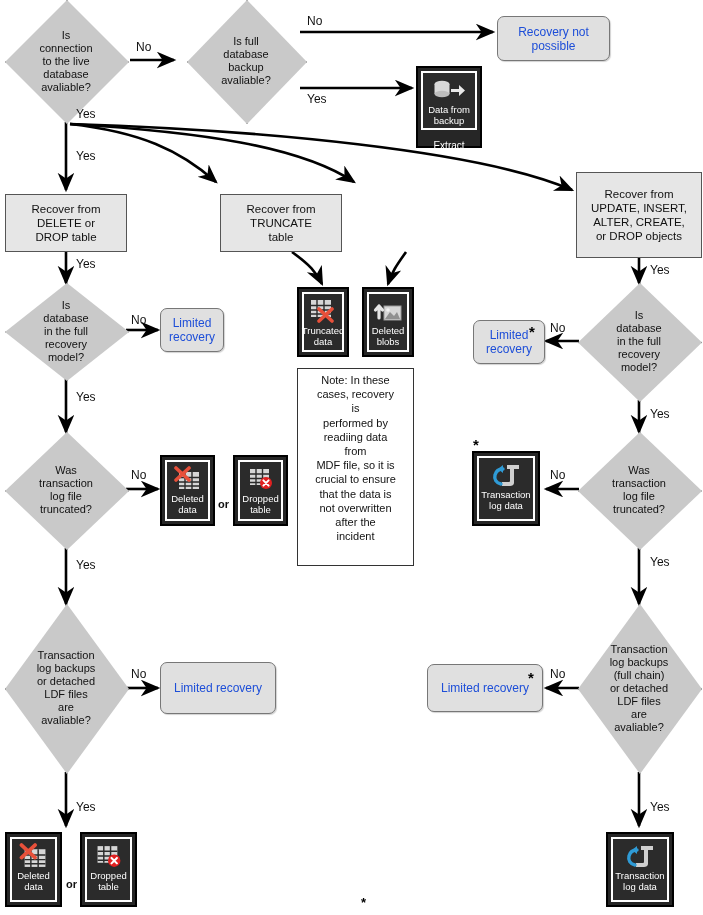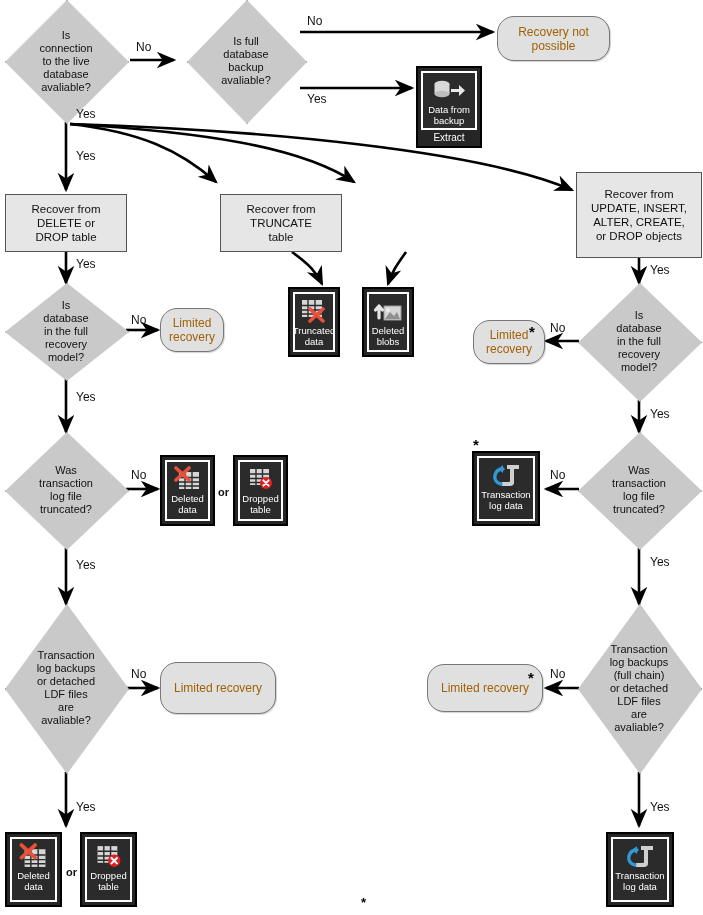--- a/index.html
+++ b/index.html
@@ -17,47 +17,47 @@
       background:#c9c9c9;border:1px solid #888;
       -webkit-clip-path:polygon(50% 0,100% 50%,50% 100%,0 50%);
       clip-path:polygon(50% 0,100% 50%,50% 100%,0 50%);}
   .diamond .dtxt{position:relative;z-index:2;text-align:center;
       font-size:11px;line-height:13px;color:#111;padding:0 6px;}
 
   .rect{background:#e6e6e6;border:1px solid #555;
       display:flex;align-items:center;justify-content:center;
       text-align:center;font-size:11.5px;line-height:14px;color:#111;}
 
-  .rounded{background:#e0e0e0;border:1px solid #777;border-radius:17px;
+  .rounded{background:#e0e0e0;border:1px solid #777;border-radius:7px;
       display:flex;align-items:center;justify-content:center;
-      text-align:center;font-size:12px;line-height:14px;color:#a16207;
+      text-align:center;font-size:12px;line-height:14px;color:#1d4ed8;
       box-shadow:1px 1px 1px rgba(0,0,0,.18);}
 
   .note{background:#fff;border:1px solid #333;
       font-size:11px;line-height:14.2px;color:#111;text-align:center;
       padding:4px 4px;box-sizing:border-box;}
 
   
   .tile{background:#262626;border:2px solid #000;
       display:flex;flex-direction:column;align-items:center;
       padding:3px;box-sizing:border-box;}
   .tile .inner{background:#2b2b2b;border:2px solid #fff;width:100%;
       flex:1;display:flex;flex-direction:column;align-items:center;
       justify-content:flex-start;box-sizing:border-box;padding-top:3px;}
   .tile .glyph{height:27px;display:flex;align-items:center;justify-content:center;}
   .tile .cap{color:#fff;font-size:9.5px;line-height:11px;text-align:center;
       padding:1px 1px 2px;}
   .tile .sub{color:#fff;font-size:10px;line-height:12px;text-align:right;
-      padding-top:2px;}
+      padding-top:2px;margin-top:8px;}
 
   .star{position:absolute;color:#000;font-size:15px;line-height:10px;font-weight:700;}
 
   .lbl{position:absolute;font-size:12px;color:#111;
        font-family:"Liberation Sans","DejaVu Sans",sans-serif;}
-  .orlbl{position:absolute;font-size:11px;color:#111;font-weight:600;}
+  .orlbl{position:absolute;font-size:11px;color:#111;font-weight:600;margin-top:12px;}
   .foot{position:absolute;font-size:10.5px;color:#111;}
 </style>
 </head>
 <body>
 
 <div id="stage">
 
   <svg class="layer">
     <defs>
       <marker id="ah" markerWidth="9" markerHeight="9" refX="6.6" refY="3.2" orient="auto" markerUnits="strokeWidth">
@@ -131,21 +131,21 @@
 
   <div class="node rect" style="left:220px;top:194px;width:122px;height:58px;">
     <span>Recover from<br>TRUNCATE<br>table</span>
   </div>
 
 
   <div class="node rect" style="left:576px;top:172px;width:126px;height:86px;">
     <span>Recover from<br>UPDATE, INSERT,<br>ALTER, CREATE,<br>or DROP objects</span>
   </div>
 
-  <div class="node tile" style="left:288px;top:287px;width:52px;height:70px;">
+  <div class="node tile" style="left:297px;top:287px;width:52px;height:70px;">
     <div class="inner">
       <div class="glyph">
         <svg width="30" height="25" viewBox="0 0 30 25">
           <rect x="3" y="2" width="20" height="17" fill="#d6d6d6"></rect>
           <g stroke="#2b2b2b" stroke-width="1.4">
             <path d="M3,7.5 H23 M3,12 H23 M3,16 H23 M9,2 V19 M16,2 V19"></path>
           </g>
           <path d="M11,11 L24,23 M24,11 L11,23" stroke="#e8503a" stroke-width="3.6" stroke-linecap="round" fill="none"></path>
         </svg>
       </div>
@@ -160,20 +160,23 @@
           <rect x="11" y="8" width="17" height="14" fill="#d6d6d6" stroke="#9a9a9a"></rect>
           <path d="M12,21 L17,14 L21,18 L24,14 L27,21 z" fill="#8f8f8f"></path>
           <circle cx="15" cy="12" r="1.8" fill="#f2f2f2"></circle>
           <path d="M6,20 V8 M6,8 L2.5,12 M6,8 L9.5,12" stroke="#e6e6e6" stroke-width="3.2" fill="none" stroke-linecap="round" stroke-linejoin="round"></path>
         </svg>
       </div>
       <div class="cap">Deleted<br>blobs</div>
     </div>
   </div>
 
+  <div class="node note" style="left:297px;top:368px;width:117px;height:198px;">
+    <span>Note: In these<br>cases, recovery<br>is<br>performed by<br>readiing data<br>from<br>MDF file, so it is<br>crucial to ensure<br>that the data is<br>not overwritten<br>after the<br>incident</span>
+  </div>
 
   <div class="node diamond" style="left:5px;top:283px;width:122px;height:96px;">
     <div class="dshape"></div>
     <div class="dtxt">Is<br>database<br>in the full<br>recovery<br>model?</div>
   </div>
 
   <div class="node rounded" style="left:160px;top:308px;width:64px;height:44px;">
     <span>Limited<br>recovery</span>
   </div>
 

